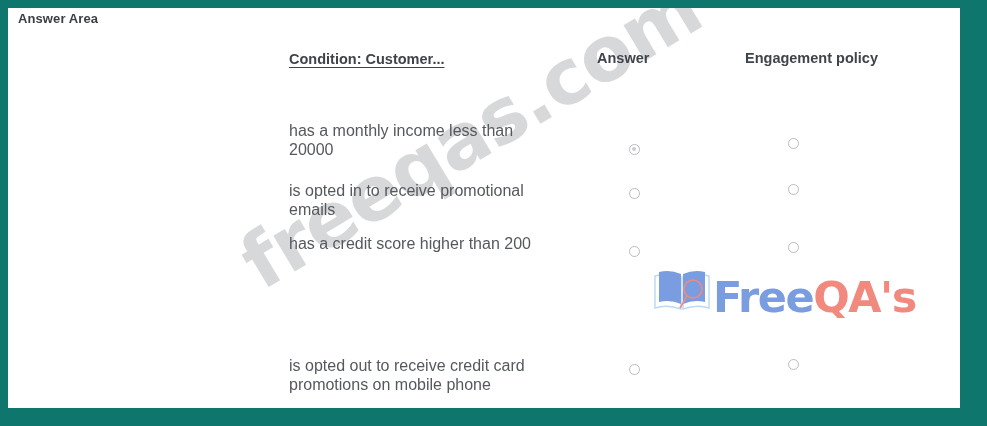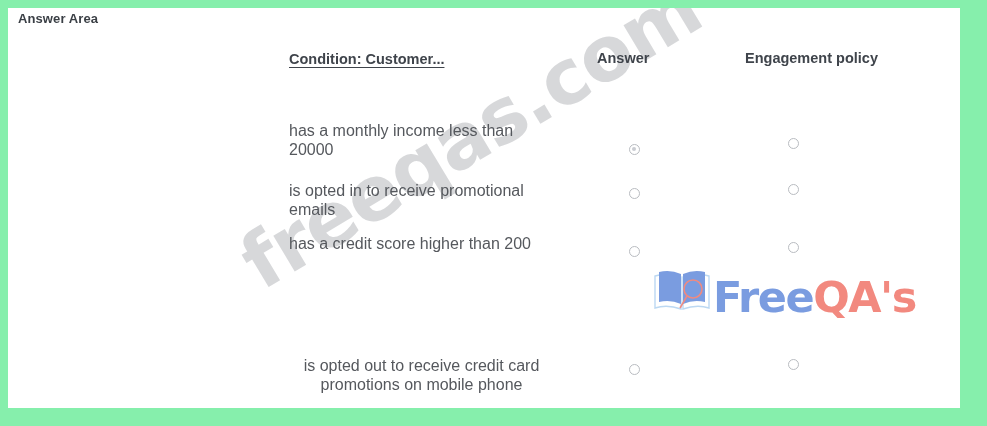--- a/index.html
+++ b/index.html
@@ -14,21 +14,21 @@
     height: 426px;
     overflow: hidden;
     font-family: "Liberation Sans", "DejaVu Sans", sans-serif;
   }
 
   
   #frame {
     position: relative;
     width: 987px;
     height: 426px;
-    background: #86efac;
+    background: #0f766e;
   }
 
   
   #canvas {
     position: absolute;
     left: 8px;
     top: 8px;
     width: 952px;
     height: 400px;
     background: #ffffff;
@@ -189,21 +189,21 @@
         <div class="radio radio-pol" style="top:11px;"></div>
       </div>
 
       <div class="row" style="top:223px;height:60px;">
         <div class="cond-text" style="top:3px;">has a credit score higher than 200</div>
         <div class="radio radio-seg" style="top:15px;"></div>
         <div class="radio radio-pol" style="top:11px;"></div>
       </div>
 
 
-      <div class="row" style="top:345px;height:56px;text-align:center;">
+      <div class="row" style="top:345px;height:56px;">
         <div class="cond-text" style="top:3px;">is opted out to receive credit card promotions on mobile phone</div>
         <div class="radio radio-seg" style="top:11px;"></div>
         <div class="radio radio-pol" style="top:6px;"></div>
       </div>
 
     </div>
 
     <div id="logo">
       <svg id="logo-mark" viewBox="0 0 58 50">
 

